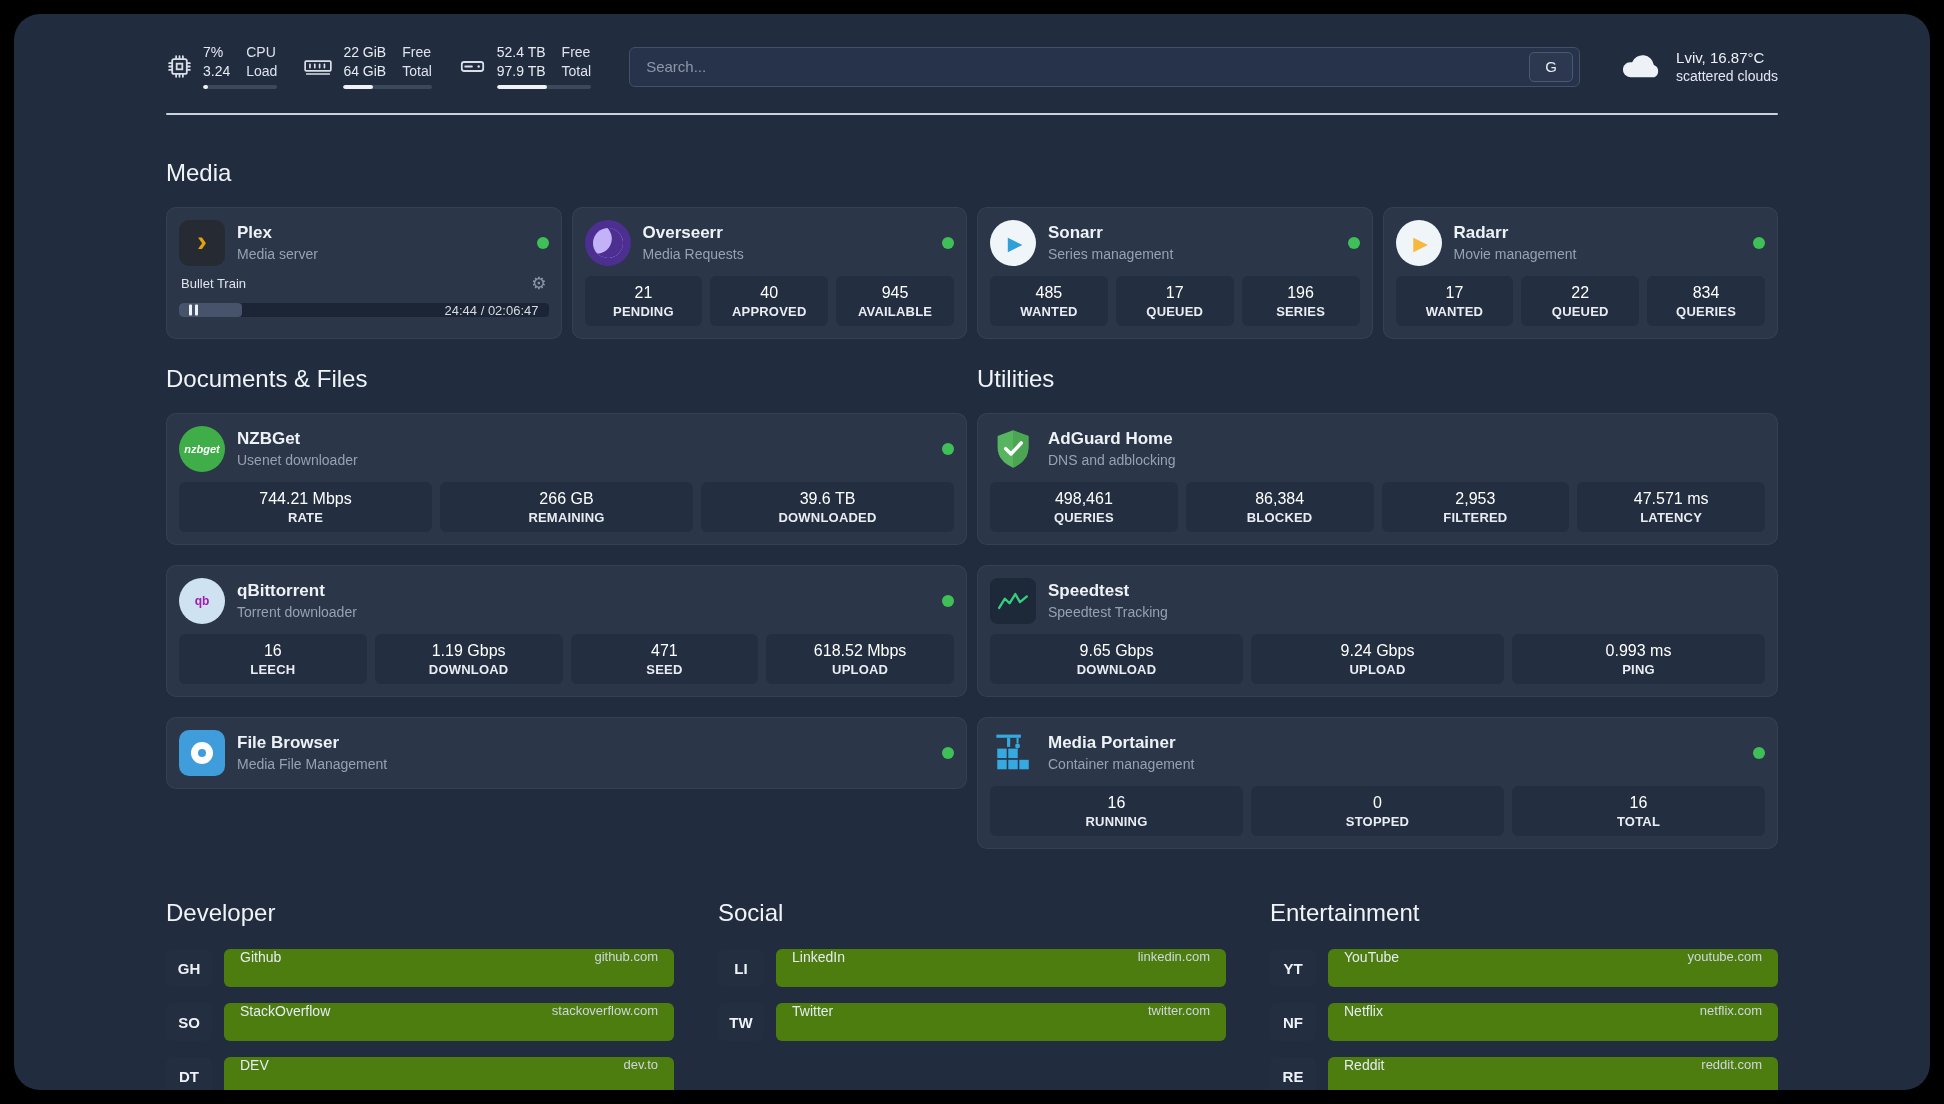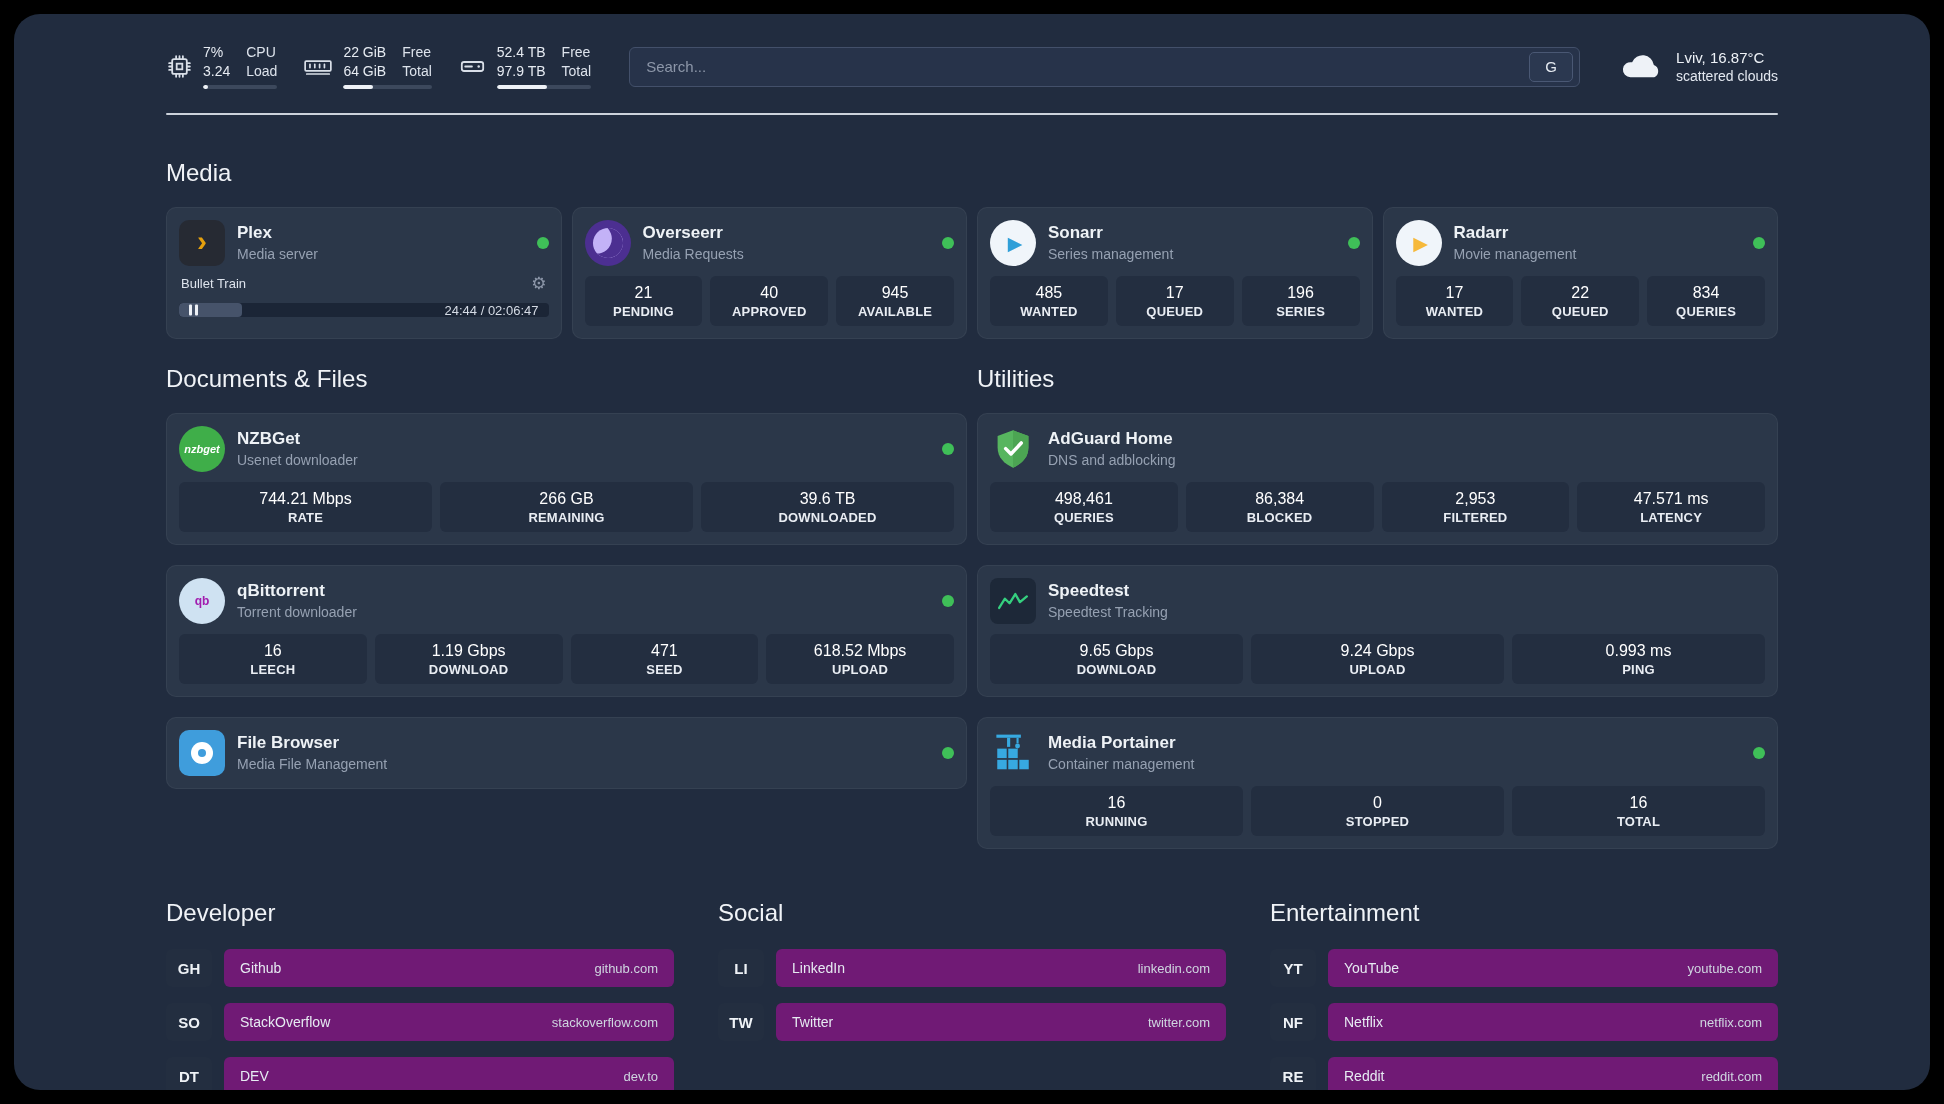--- a/index.html
+++ b/index.html
@@ -80,21 +80,21 @@
   
   .middle{display:grid;grid-template-columns:1fr 1fr;gap:10px;margin-top:26px;align-items:start;}
   .col-stack{display:flex;flex-direction:column;gap:20px;margin-top:20px;}
 
   
   .bottom{display:grid;grid-template-columns:1fr 1fr 1fr;gap:44px;margin-top:50px;}
   .bm-list{display:flex;flex-direction:column;gap:16px;margin-top:22px;}
   .bm-row{display:flex;align-items:center;gap:12px;cursor:pointer;}
   .bm-abbr{width:46px;height:38px;background:#232e40;border-radius:6px;display:flex;align-items:center;
     justify-content:center;font-weight:700;font-size:15px;color:#eef2f6;flex:none;}
-  .bm-strip{flex:1;height:38px;background:#701a75;border-radius:6px;display:flex;align-items:center;padding:0 16px;}
+  .bm-strip{flex:1;height:38px;background:#4d7c0f;border-radius:6px;display:flex;padding:0 16px;}
   .bm-name{font-size:14px;color:#e6ebf2;}
   .bm-url{margin-left:auto;font-size:13px;color:#cfd6e0;}
 </style>
 </head>
 <body>
 
 <div class="dashboard">
 
   <header class="topbar">
     <div class="monitors">

